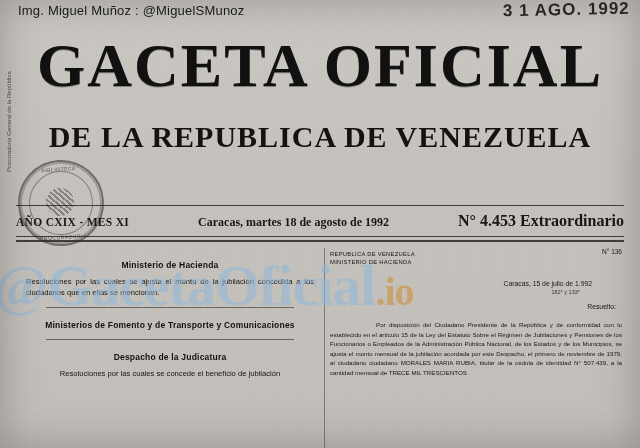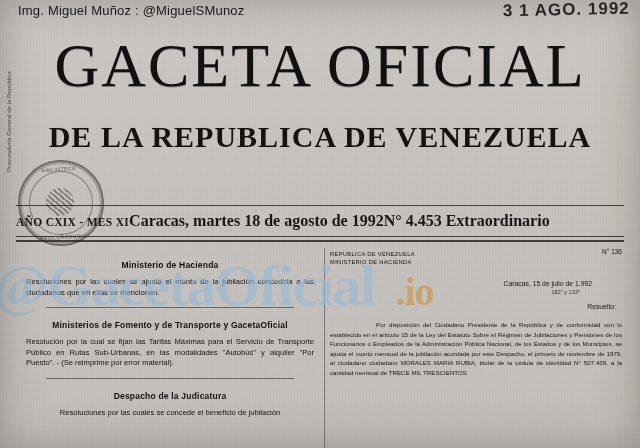--- a/index.html
+++ b/index.html
@@ -37,21 +37,21 @@
     letter-spacing:1px;
     transform:rotate(-1.2deg);
     opacity:.88;
   }
   .masthead{
     position:absolute;left:0;right:0;top:34px;
     text-align:center;
   }
   .masthead .title{
     font-family:"Liberation Serif", serif;
-    font-weight:normal;
+    font-weight:bold;
     font-size:62px;
     line-height:62px;
     letter-spacing:2px;
     color:#111;
     text-shadow:0 1px 0 rgba(0,0,0,.35);
     white-space:nowrap;
   }
   .masthead .subtitle{
     margin-top:24px;
     font-family:"Liberation Serif", serif;
@@ -63,25 +63,25 @@
   }
   .rule{
     position:absolute;height:2px;background:#2a2724;opacity:.85;
   }
   .rule.r1{left:16px;right:16px;top:205px;height:1px;}
   .rule.r2{left:16px;right:16px;top:236px;height:1px;}
   .rule.r3{left:16px;right:16px;top:240px;height:2px;}
 
   .issueline{
     position:absolute;left:16px;right:16px;top:212px;
-    display:flex;justify-content:flex-start;align-items:baseline;
+    display:flex;justify-content:space-between;align-items:baseline;
     font-family:"Liberation Serif", serif;
     font-size:11.5px;font-weight:bold;color:#191715;
   }
-  .issueline .center{font-weight:bold;font-size:16px;}
+  .issueline .center{font-weight:bold;font-size:12px;}
   .issueline .right{font-size:16px;}
   .issueline .left{letter-spacing:.3px;}
 
   .seal{
     position:absolute;left:18px;top:160px;
     width:82px;height:82px;border-radius:50%;
     border:2px solid rgba(40,35,30,.75);
     box-shadow:inset 0 0 0 2px rgba(40,35,30,.35);
     opacity:.72;
     transform:rotate(-4deg);
@@ -172,21 +172,21 @@
   .watermark{
     position:absolute;left:-6px;top:252px;width:660px;
     font-family:"Liberation Serif", serif;
     font-size:58px;font-weight:bold;
     color:#8fb7d9;opacity:.55;
     letter-spacing:-1px;
     white-space:nowrap;
     pointer-events:none;
   }
   .watermark .at{font-size:58px;}
-  .watermark .dotio{color:#d08a2a;font-size:40px;margin-left:20px;}
+  .watermark .dotio{color:#d08a2a;font-size:40px;}
   .edge-shadow{
     position:absolute;inset:0;
     box-shadow:inset 0 0 42px rgba(60,55,48,.35);
     pointer-events:none;
   }
 </style>
 </head>
 <body>
 
 <div class="page">
@@ -218,22 +218,21 @@
   <div class="rule r3"></div>
 
   <div class="vline"></div>
 
   <div class="col-left">
 
     <div class="ministry">Ministerio de Hacienda</div>
     <div class="entry">Resoluciones por las cuales se ajusta el monto de la jubilación concedida a los ciudadanos que en ellas se mencionan.</div>
     <div class="hr-thin"></div>
 
-    <div class="ministry">Ministerios de Fomento y de Transporte y GacetaOficial</div>
-    <div class="entry">Resolución por la cual se fijan las Tarifas Máximas para el Servicio de Transporte Público en Rutas Sub-Urbanas, en las modalidades "Autobús" y alquiler "Por Puesto". - (Se reimprime por error material).</div>
+    <div class="ministry">Ministerios de Fomento y de Transporte y Comunicaciones</div>
     <div class="hr-thin"></div>
 
     <div class="ministry">Despacho de la Judicatura</div>
     <div class="entry center">Resoluciones por las cuales se concede el beneficio de jubilación</div>
   </div>
 
   <div class="col-right">
     <div class="doc-num">
       <span>N°</span>
       <span>136</span>

